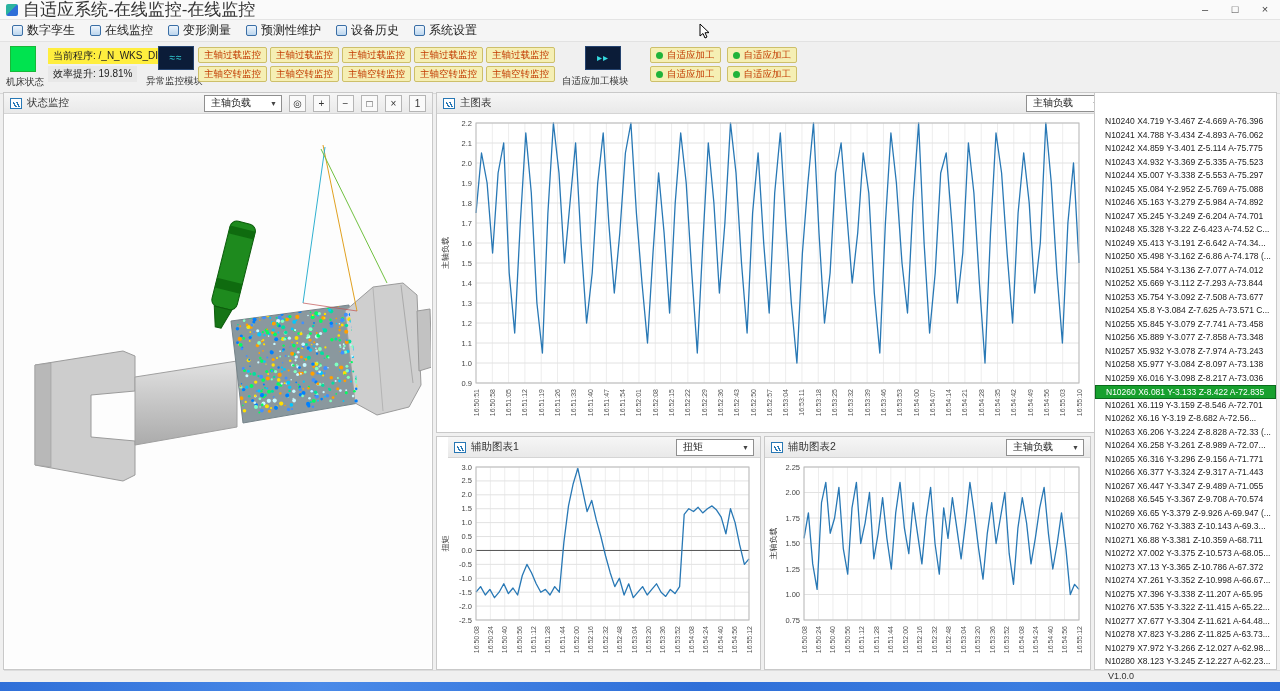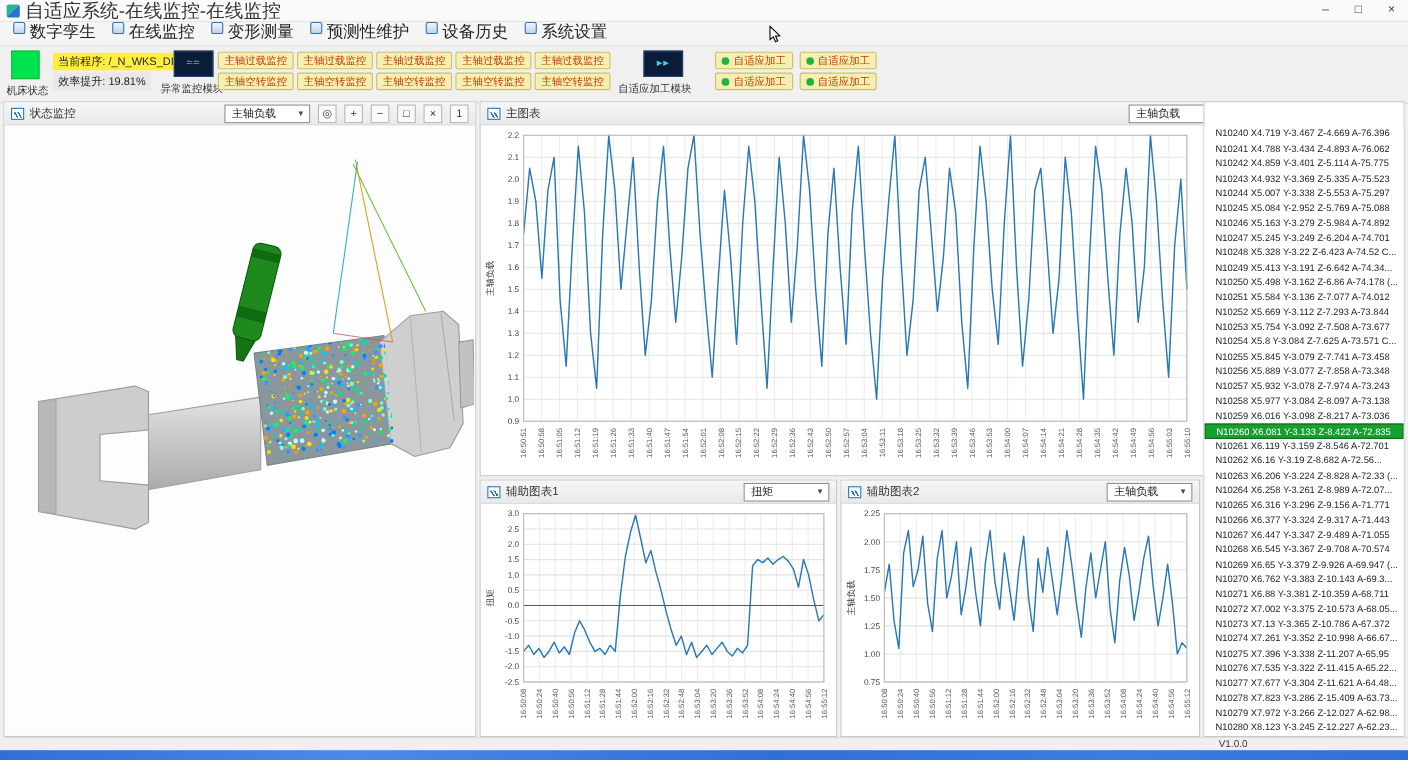--- a/index.html
+++ b/index.html
@@ -10,21 +10,21 @@
   }
   
   .titlebar { height:20px; background:#fafafa; border-bottom:1px solid #e4e4e4; display:flex; align-items:center; }
   .app-icon { width:12px; height:12px; margin:0 5px 0 6px; border-radius:2px;
     background:linear-gradient(135deg,#2bb3a0 0 50%,#2f6fd8 50% 100%); flex:none; }
   .titlebar .title { font-size:17px; color:#333; }
   .win-controls { margin-left:auto; display:flex; height:100%; }
   .win-btn { width:30px; height:100%; text-align:center; line-height:19px; font-size:11px; color:#444; }
   
   .menubar { height:22px; background:#f5f5f5; border-bottom:1px solid #e2e2e2; display:flex; align-items:center; padding-left:8px; }
-  .menu-item { display:flex; gap:4px; padding:0 11px 0 4px; font-size:15px; color:#222; height:100%; }
+  .menu-item { display:flex; align-items:center; gap:4px; padding:0 11px 0 4px; font-size:12px; color:#222; height:100%; }
   .menu-icon { width:11px; height:11px; border:1px solid #3a6ea5; border-radius:2px;
     background:linear-gradient(180deg,#eef5fc,#bcd6ee); flex:none; }
   
   .toolbar { position:relative; height:52px; background:#f0f0f0; border-bottom:1px solid #d8d8d8; }
   .state-square { position:absolute; left:10px; top:4px; width:26px; height:26px; background:#00e34f; border:1px solid #18b838; }
   .state-label { position:absolute; left:6px; top:34px; font-size:9.5px; color:#333; }
   .prog-row { position:absolute; left:48px; top:6px; background:#ffee3e; padding:1px 5px; font-size:10px; color:#222; white-space:nowrap; }
   .eff-row  { position:absolute; left:48px; top:24px; background:#e8e8e8; padding:1px 5px; font-size:10px; color:#222; white-space:nowrap; }
   .mod-icon { position:absolute; top:4px; width:36px; height:24px; background:#0b1c38; border:1px solid #25436f;
     color:#35dbe0; font-size:10px; text-align:center; line-height:22px; letter-spacing:1px; }
@@ -802,21 +802,21 @@
         <line x1="38" y1="28.00000000000003" x2="641" y2="28.00000000000003" stroke="#e2e2e2"></line>
         <text x="34" y="30.50000000000003" font-size="7.5" fill="#444" text-anchor="end">2.1</text>
         <line x1="38" y1="8" x2="641" y2="8" stroke="#e2e2e2"></line>
         <text x="34" y="10.5" font-size="7.5" fill="#444" text-anchor="end">2.2</text>
         <polyline points="38.0,98.0 43.5,38.0 49.1,68.0 54.6,138.0 60.1,58.0 65.7,28.0 71.2,158.0 76.7,218.0 82.3,108.0 87.8,18.0 93.3,78.0 98.9,188.0 104.4,238.0 109.9,98.0 115.4,8.0 121.0,58.0 126.5,148.0 132.0,88.0 137.6,28.0 143.1,128.0 148.6,208.0 154.2,158.0 159.7,68.0 165.2,18.0 170.8,108.0 176.3,178.0 181.8,118.0 187.4,38.0 192.9,8.0 198.4,98.0 204.0,168.0 209.5,228.0 215.0,138.0 220.6,58.0 226.1,118.0 231.6,198.0 237.2,88.0 242.7,18.0 248.2,68.0 253.8,158.0 259.3,238.0 264.8,128.0 270.3,28.0 275.9,88.0 281.4,178.0 286.9,108.0 292.5,8.0 298.0,58.0 303.5,148.0 309.1,218.0 314.6,98.0 320.1,38.0 325.7,128.0 331.2,198.0 336.7,78.0 342.3,18.0 347.8,108.0 353.3,188.0 358.9,248.0 364.4,138.0 369.9,68.0 375.5,8.0 381.0,118.0 386.5,208.0 392.1,158.0 397.6,58.0 403.1,28.0 408.7,98.0 414.2,168.0 419.7,118.0 425.2,38.0 430.8,78.0 436.3,178.0 441.8,238.0 447.4,108.0 452.9,18.0 458.4,68.0 464.0,148.0 469.5,198.0 475.0,88.0 480.6,8.0 486.1,128.0 491.6,218.0 497.2,158.0 502.7,58.0 508.2,38.0 513.8,108.0 519.3,188.0 524.8,138.0 530.4,28.0 535.9,78.0 541.4,168.0 547.0,248.0 552.5,118.0 558.0,18.0 563.6,58.0 569.1,138.0 574.6,208.0 580.1,98.0 585.7,38.0 591.2,88.0 596.7,178.0 602.3,128.0 607.8,8.0 613.3,68.0 618.9,158.0 624.4,228.0 629.9,108.0 635.5,48.0 641.0,148.0" fill="none" stroke="#2878b5" stroke-width="1.3" stroke-linejoin="round"></polyline>
         <rect x="38" y="8" width="603" height="260" fill="none" stroke="#bbb"></rect>
         <text x="10" y="138" font-size="8" fill="#333" text-anchor="middle" transform="rotate(-90 10 138)">主轴负载</text>
       </svg></div>
 </div>
 
-<div class="panel" style="left:436px;top:436px;width:325px;height:234px;">
+<div class="panel" style="left:436px;top:436px;width:325px;height:234px;padding-left:11px;">
   <div class="panel-header">
     <span class="ph-icon"></span>
     <span>辅助图表1</span>
     <div class="select mlauto">
       <span>扭矩</span>
       <span class="arrow">▼</span>
     </div>
   </div>
   <div class="chart-box"><svg width="321" height="209" xmlns="http://www.w3.org/2000/svg" style="font-family:inherit">
         <line x1="38" y1="8" x2="38" y2="161" stroke="#ededed"></line>
@@ -993,21 +993,21 @@
       <div class="nc-row">N10268 X6.545 Y-3.367 Z-9.708 A-70.574</div>
       <div class="nc-row">N10269 X6.65 Y-3.379 Z-9.926 A-69.947 (...</div>
       <div class="nc-row">N10270 X6.762 Y-3.383 Z-10.143 A-69.3...</div>
       <div class="nc-row">N10271 X6.88 Y-3.381 Z-10.359 A-68.711</div>
       <div class="nc-row">N10272 X7.002 Y-3.375 Z-10.573 A-68.05...</div>
       <div class="nc-row">N10273 X7.13 Y-3.365 Z-10.786 A-67.372</div>
       <div class="nc-row">N10274 X7.261 Y-3.352 Z-10.998 A-66.67...</div>
       <div class="nc-row">N10275 X7.396 Y-3.338 Z-11.207 A-65.95</div>
       <div class="nc-row">N10276 X7.535 Y-3.322 Z-11.415 A-65.22...</div>
       <div class="nc-row">N10277 X7.677 Y-3.304 Z-11.621 A-64.48...</div>
-      <div class="nc-row">N10278 X7.823 Y-3.286 Z-15.409 A-63.73...</div>
+      <div class="nc-row">N10278 X7.823 Y-3.286 Z-11.825 A-63.73...</div>
       <div class="nc-row">N10279 X7.972 Y-3.266 Z-12.027 A-62.98...</div>
       <div class="nc-row">N10280 X8.123 Y-3.245 Z-12.227 A-62.23...</div>
     </div>
 </div>
 
 <div class="statusbar">
   <span>V1.0.0</span>
 </div>
 <div class="bottombar"></div>
 <svg class="cursor" viewBox="0 0 11 16">

